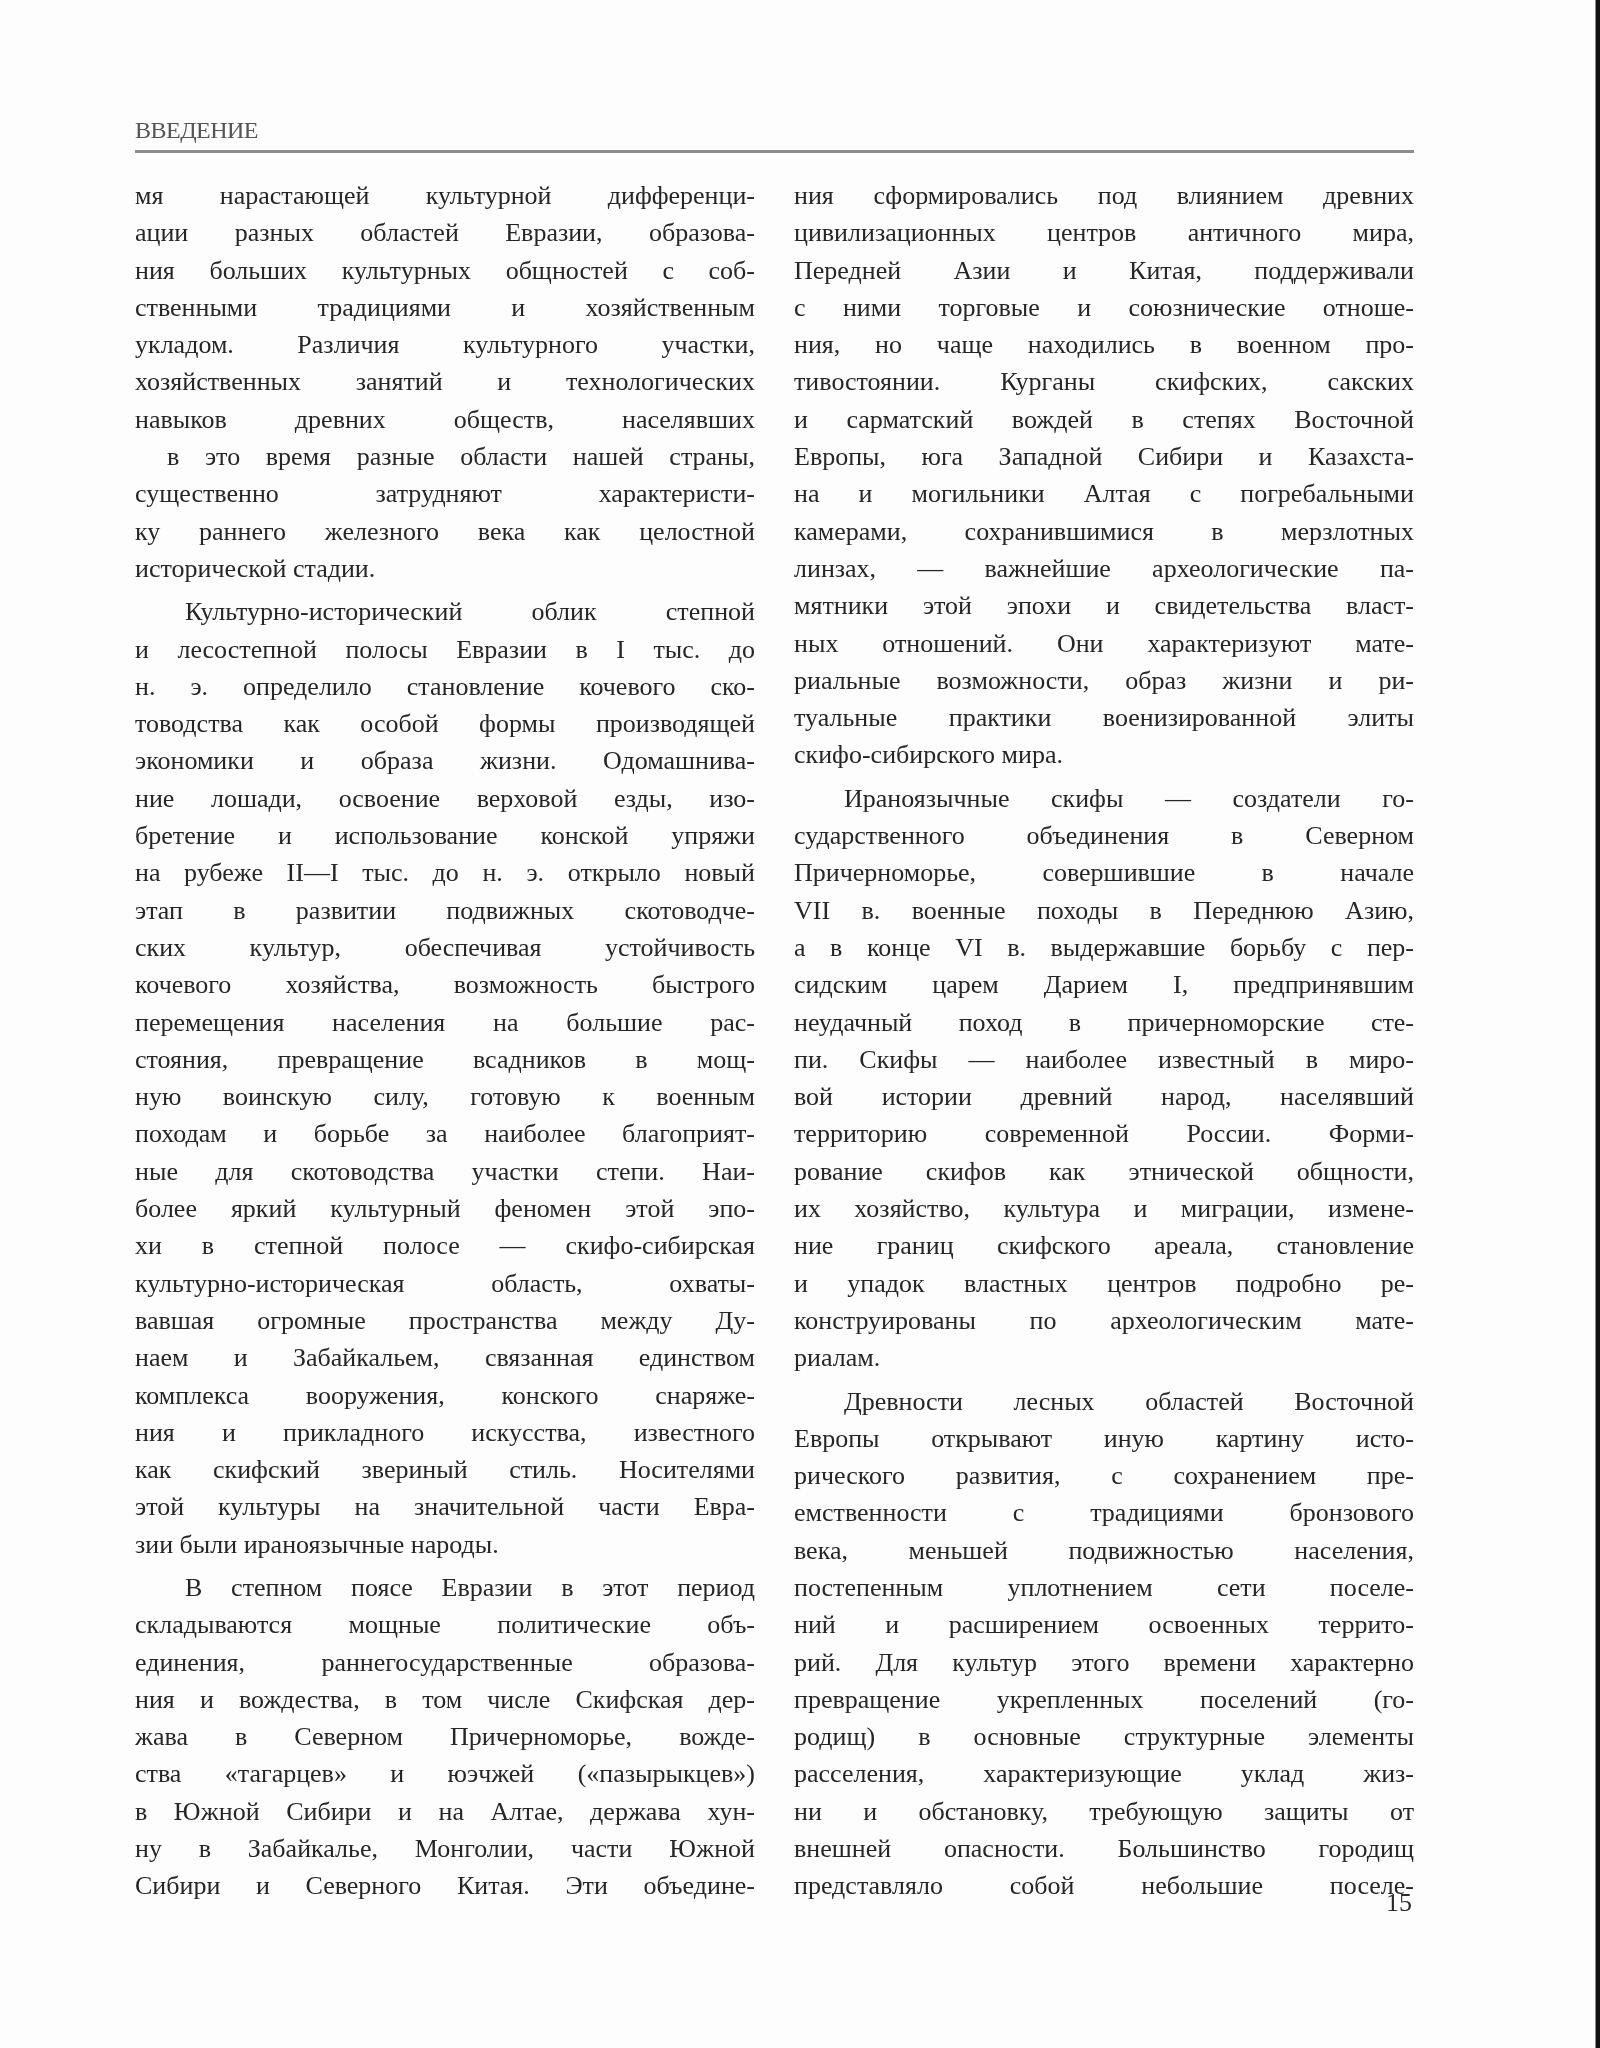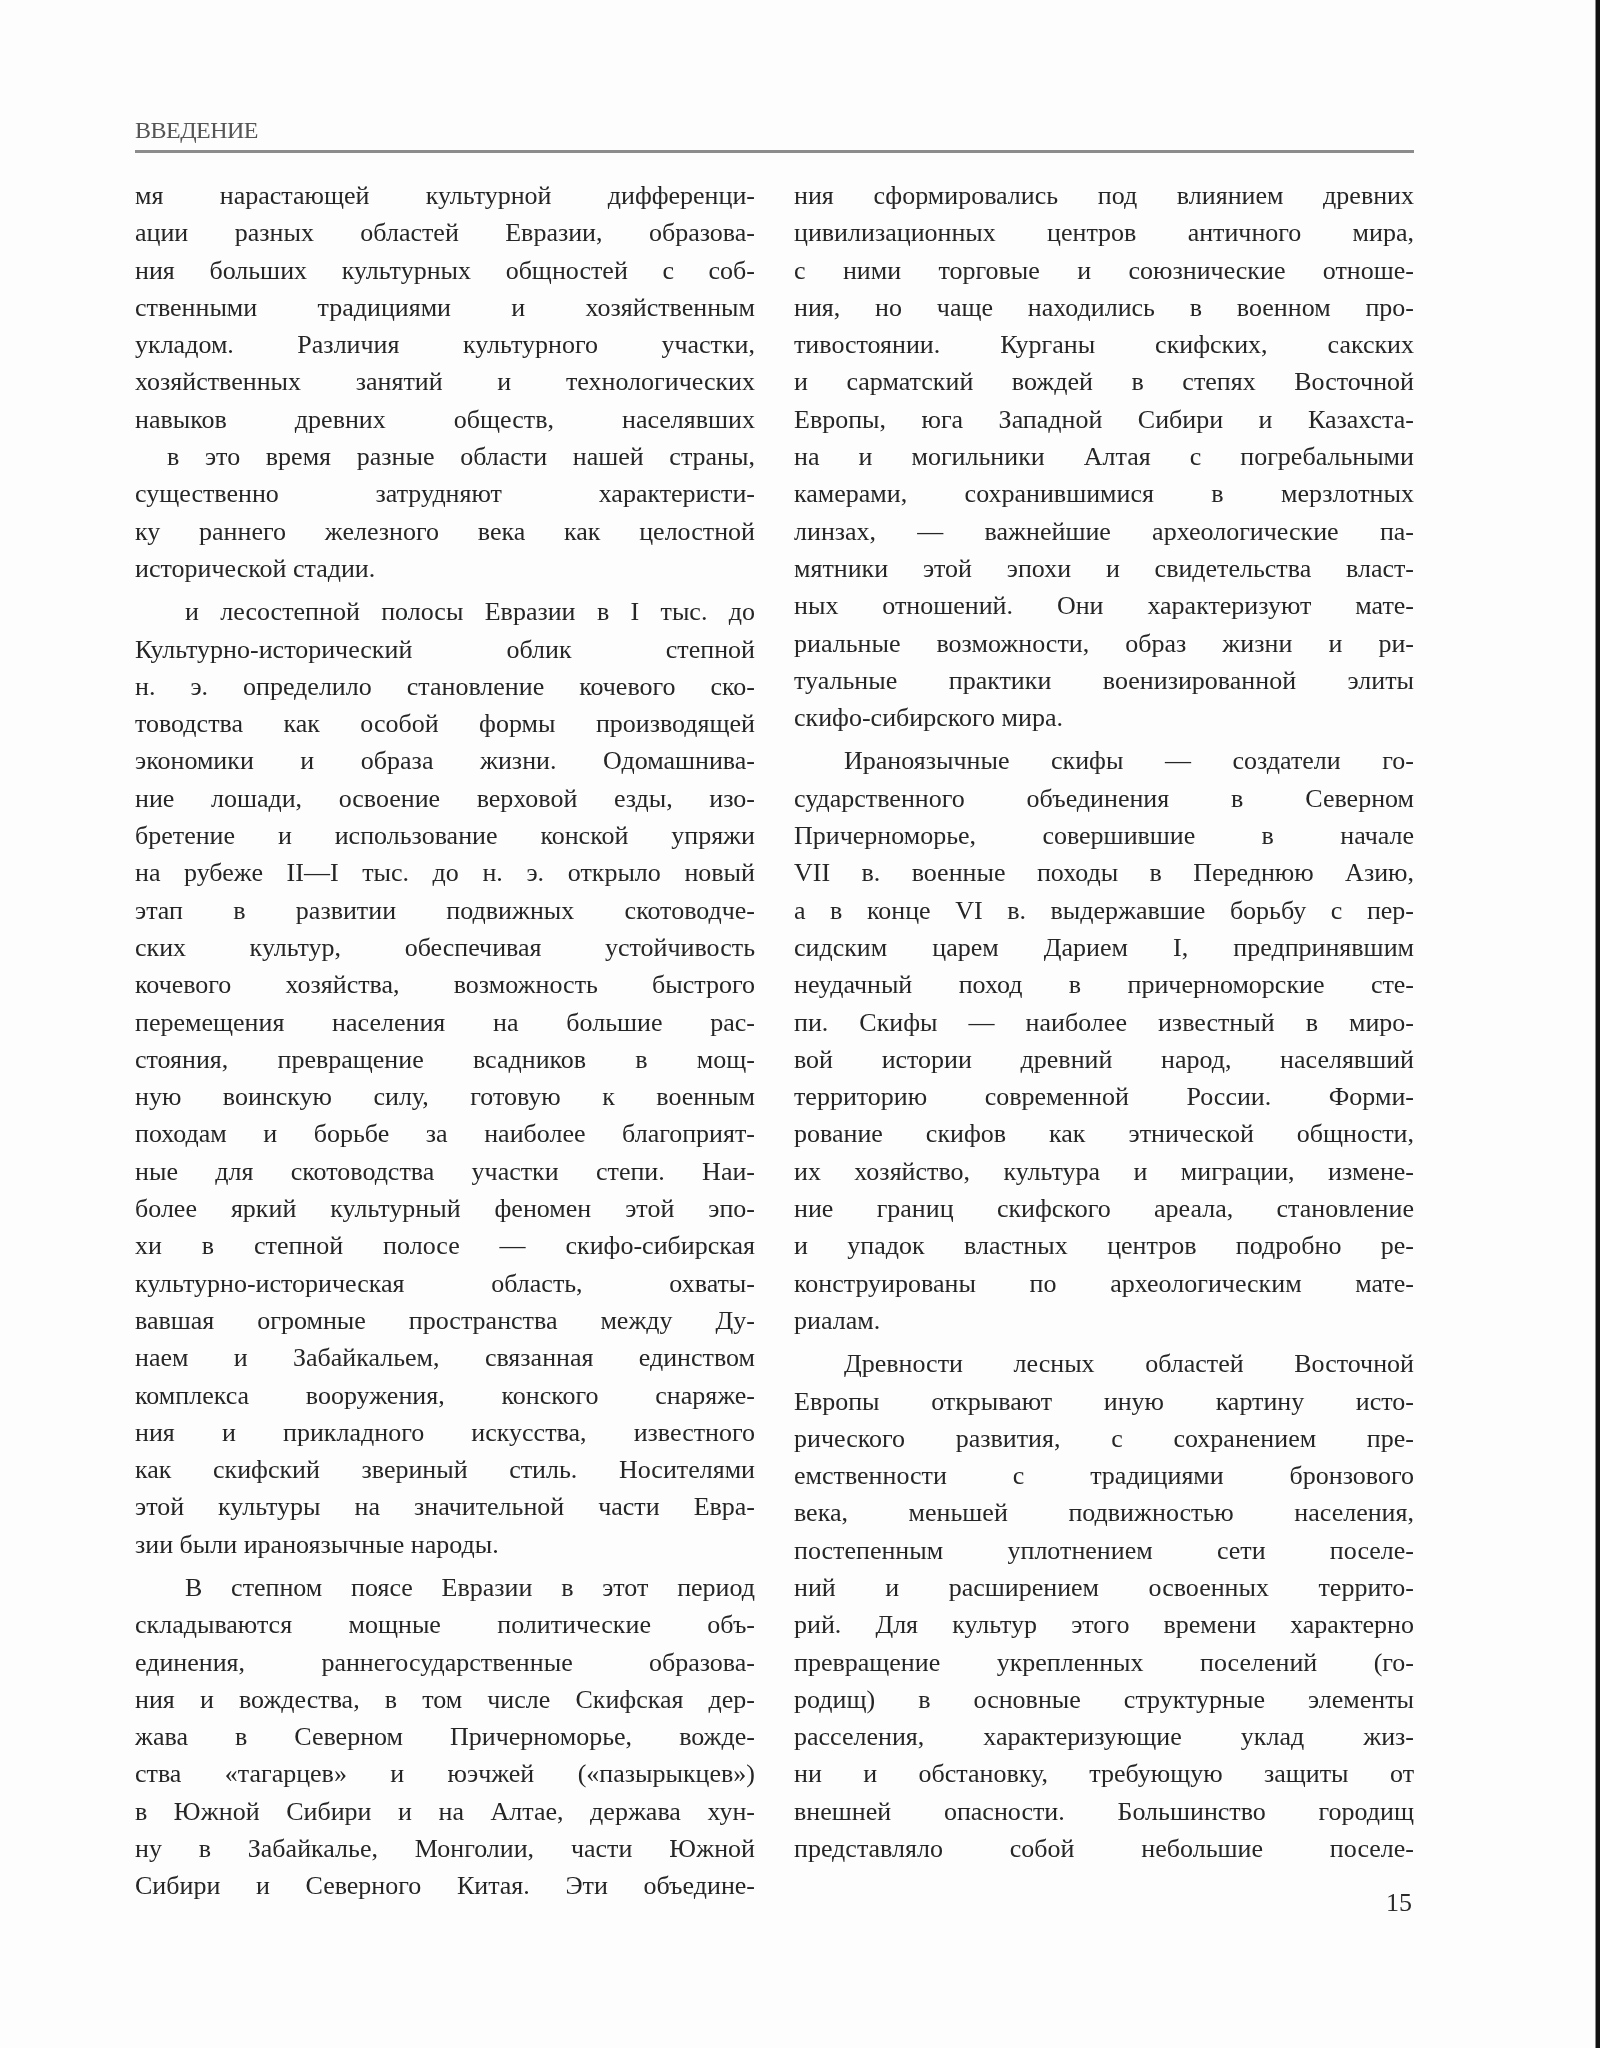--- a/index.html
+++ b/index.html
@@ -108,22 +108,22 @@
         <span class="line"><span style="white-space: nowrap; word-spacing: 0px;">ственными традициями и хозяйственным</span></span>
         <span class="line"><span style="white-space: nowrap; word-spacing: 0px;">укладом. Различия культурного участки,</span></span>
         <span class="line"><span style="white-space: nowrap; word-spacing: 0px;">хозяйственных занятий и технологических</span></span>
         <span class="line"><span style="white-space: nowrap; word-spacing: 0px;">навыков древних обществ, населявших</span></span>
         <span class="line"><span style="white-space: nowrap; word-spacing: 0px; margin-left: 32px;">в это время разные области нашей страны,</span></span>
         <span class="line"><span style="white-space: nowrap; word-spacing: 0px;">существенно затрудняют характеристи-</span></span>
         <span class="line"><span style="white-space: nowrap; word-spacing: 0px;">ку раннего железного века как целостной</span></span>
         <span class="line last">исторической стадии.</span>
       </p>
       <p class="indent">
+        <span class="line"><span style="white-space: nowrap; word-spacing: 0px;">Культурно-исторический облик степной</span></span>
         <span class="line"><span style="white-space: nowrap; word-spacing: 0px;">и лесостепной полосы Евразии в I тыс. до</span></span>
-        <span class="line"><span style="white-space: nowrap; word-spacing: 0px;">Культурно-исторический облик степной</span></span>
         <span class="line"><span style="white-space: nowrap; word-spacing: 0px;">н. э. определило становление кочевого ско-</span></span>
         <span class="line"><span style="white-space: nowrap; word-spacing: 0px;">товодства как особой формы производящей</span></span>
         <span class="line"><span style="white-space: nowrap; word-spacing: 0px;">экономики и образа жизни. Одомашнива-</span></span>
         <span class="line"><span style="white-space: nowrap; word-spacing: 0px;">ние лошади, освоение верховой езды, изо-</span></span>
         <span class="line"><span style="white-space: nowrap; word-spacing: 0px;">бретение и использование конской упряжи</span></span>
         <span class="line"><span style="white-space: nowrap; word-spacing: 0px;">на рубеже II—I тыс. до н. э. открыло новый</span></span>
         <span class="line"><span style="white-space: nowrap; word-spacing: 0px;">этап в развитии подвижных скотоводче-</span></span>
         <span class="line"><span style="white-space: nowrap; word-spacing: 0px;">ских культур, обеспечивая устойчивость</span></span>
         <span class="line"><span style="white-space: nowrap; word-spacing: 0px;">кочевого хозяйства, возможность быстрого</span></span>
         <span class="line"><span style="white-space: nowrap; word-spacing: 0px;">перемещения населения на большие рас-</span></span>
@@ -151,20 +151,21 @@
         <span class="line"><span style="white-space: nowrap; word-spacing: 0px;">ства «тагарцев» и юэчжей («пазырыкцев»)</span></span>
         <span class="line"><span style="white-space: nowrap; word-spacing: 0px;">в Южной Сибири и на Алтае, держава хун-</span></span>
         <span class="line"><span style="white-space: nowrap; word-spacing: 0px;">ну в Забайкалье, Монголии, части Южной</span></span>
         <span class="line"><span style="white-space: nowrap; word-spacing: 0px;">Сибири и Северного Китая. Эти объедине-</span></span>
       </p>
     </div>
   <div class="column col-right">
       <p>
         <span class="line"><span style="white-space: nowrap; word-spacing: 0px;">ния сформировались под влиянием древних</span></span>
         <span class="line"><span style="white-space: nowrap; word-spacing: 0px;">цивилизационных центров античного мира,</span></span>
+        <span class="line"><span style="white-space: nowrap; word-spacing: 0px;">Передней Азии и Китая, поддерживали</span></span>
         <span class="line"><span style="white-space: nowrap; word-spacing: 0px;">с ними торговые и союзнические отноше-</span></span>
         <span class="line"><span style="white-space: nowrap; word-spacing: 0px;">ния, но чаще находились в военном про-</span></span>
         <span class="line"><span style="white-space: nowrap; word-spacing: 0px;">тивостоянии. Курганы скифских, сакских</span></span>
         <span class="line"><span style="white-space: nowrap; word-spacing: 0px;">и сарматский вождей в степях Восточной</span></span>
         <span class="line"><span style="white-space: nowrap; word-spacing: 0px;">Европы, юга Западной Сибири и Казахста-</span></span>
         <span class="line"><span style="white-space: nowrap; word-spacing: 0px;">на и могильники Алтая с погребальными</span></span>
         <span class="line"><span style="white-space: nowrap; word-spacing: 0px;">камерами, сохранившимися в мерзлотных</span></span>
         <span class="line"><span style="white-space: nowrap; word-spacing: 0px;">линзах, — важнейшие археологические па-</span></span>
         <span class="line"><span style="white-space: nowrap; word-spacing: 0px;">мятники этой эпохи и свидетельства власт-</span></span>
         <span class="line"><span style="white-space: nowrap; word-spacing: 0px;">ных отношений. Они характеризуют мате-</span></span>

